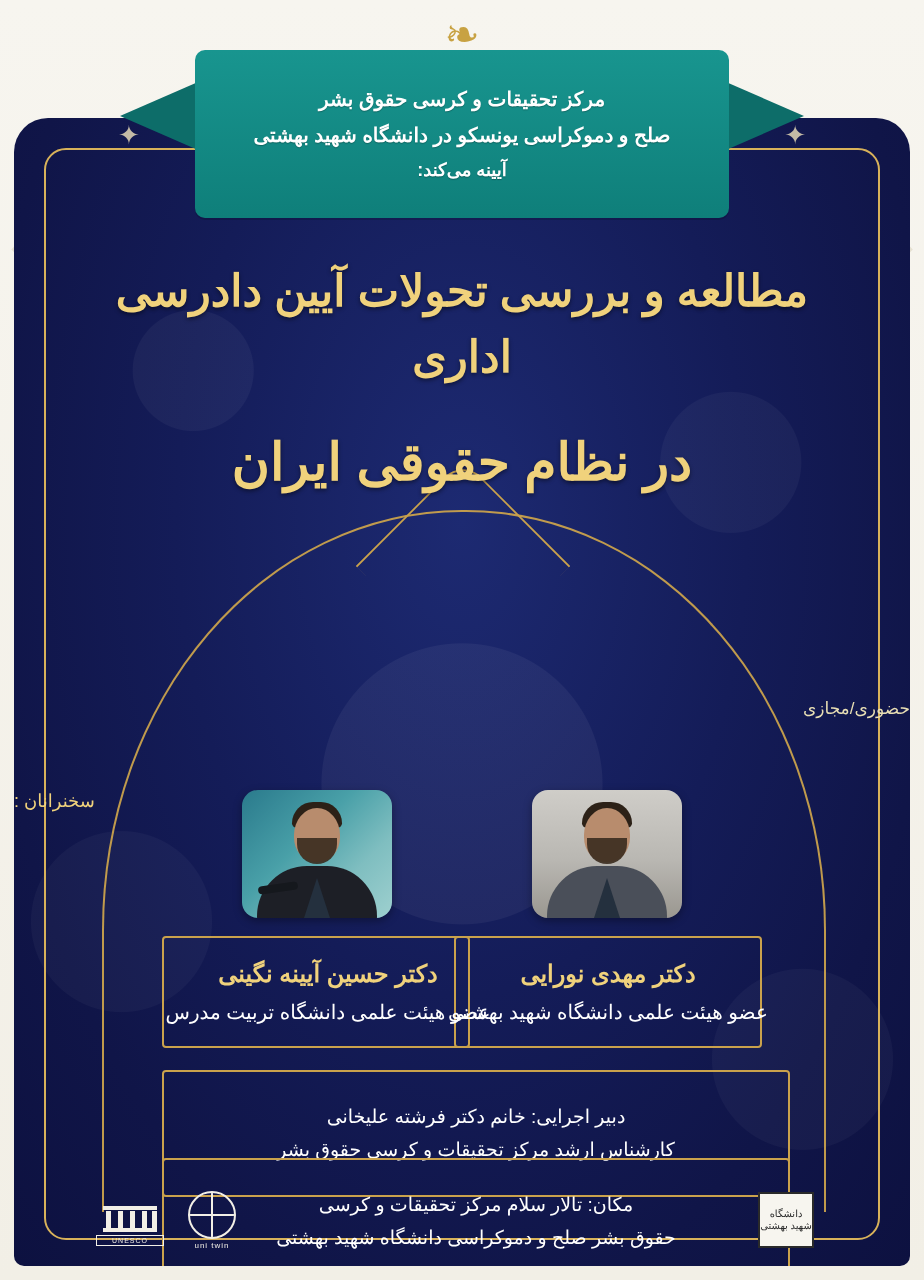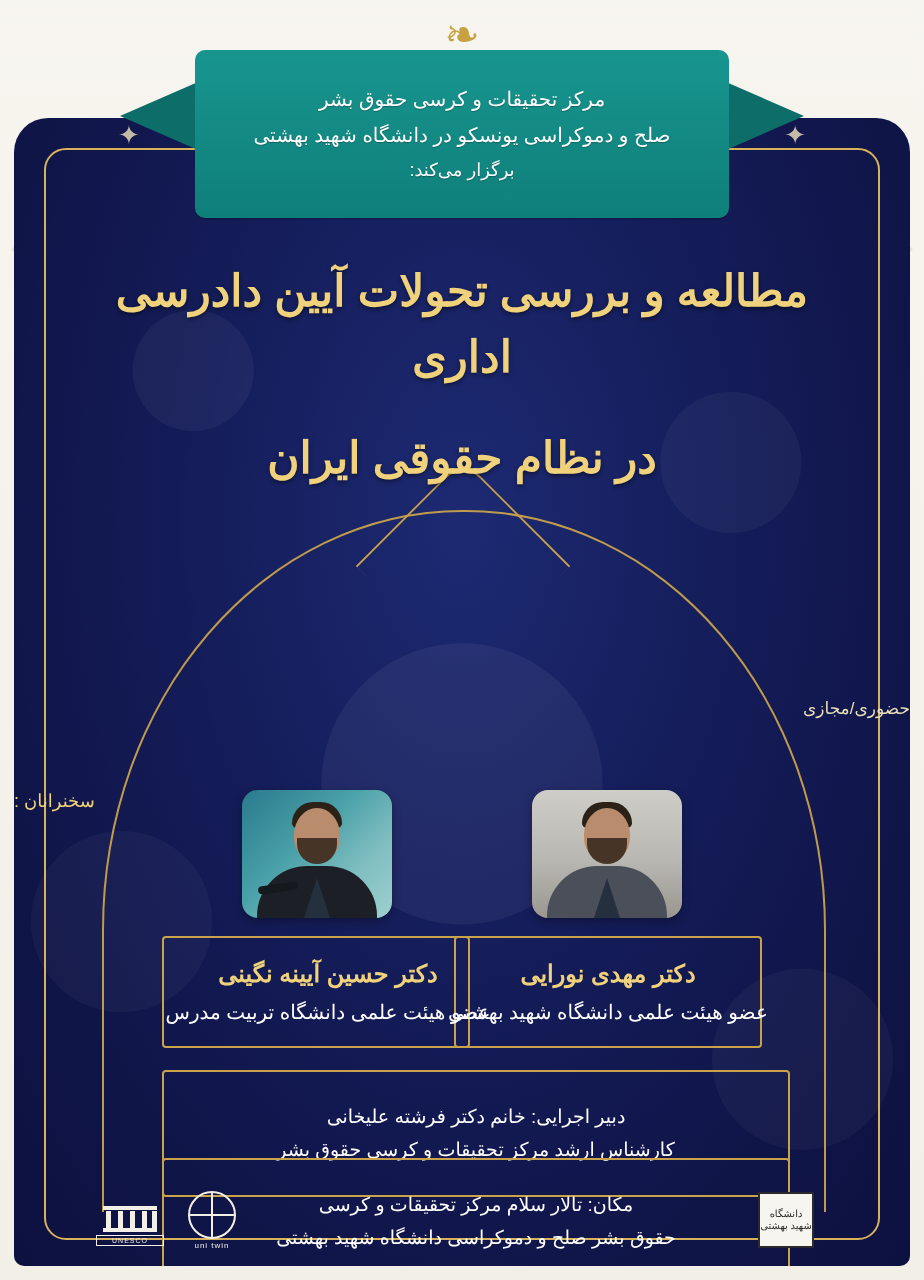--- a/index.html
+++ b/index.html
@@ -131,21 +131,21 @@
   .ribbon-tail.right {
     right: 120px;
     border-top: 34px solid transparent;
     border-bottom: 34px solid transparent;
     border-left: 78px solid #0d6d69;
   }
   .ribbon-line {
     color: #ffffff;
     font-size: 20px;
     letter-spacing: 0.5px;
-    font-weight: normal;
+    font-weight: bold;
     text-shadow: 0 1px 1px rgba(0,0,0,0.25);
   }
   .ribbon-line.small {
     font-size: 18px;
   }
   
   .medallion {
     position: absolute;
     left: 50%;
     top: 6px;
@@ -172,21 +172,21 @@
   .title-l1 {
     color: #f0d27c;
     font-size: 44px;
     font-weight: bold;
     letter-spacing: 1px;
     line-height: 1.5;
     text-shadow: 0 2px 4px rgba(0,0,0,0.45);
   }
   .title-l2 {
     color: #f0d27c;
-    font-size: 44px;
+    font-size: 52px;
     font-weight: bold;
     margin-top: 42px;
     text-shadow: 0 2px 4px rgba(0,0,0,0.45);
   }
   .mode-line {
     position: absolute;
     left: 0; right: 0;
     top: 580px;
     text-align: right;
     color: #e9dfb4;
@@ -495,21 +495,21 @@
   <div class="title-wrap">
     <div class="title-l1">مطالعه و بررسی تحولات آیین دادرسی اداری</div>
     <div class="title-l2">در نظام حقوقی ایران</div>
   </div>
 
   <div class="ribbon-tail left"></div>
   <div class="ribbon-tail right"></div>
   <div class="ribbon">
     <div class="ribbon-line">مرکز تحقیقات و کرسی حقوق بشر</div>
     <div class="ribbon-line">صلح و دموکراسی یونسکو در دانشگاه شهید بهشتی</div>
-    <div class="ribbon-line small">برگزار می‌کند:</div>
+    <div class="ribbon-line small">آیینه می‌کند:</div>
   </div>
   <div class="medallion">❧</div>
 
   <div class="logo logo-unesco">
     <div class="unesco-temple">
       <div class="roof"></div>
       <div class="col" style="left:3px;"></div>
       <div class="col" style="left:15px;"></div>
       <div class="col" style="left:27px;"></div>
       <div class="col" style="left:39px;"></div>

